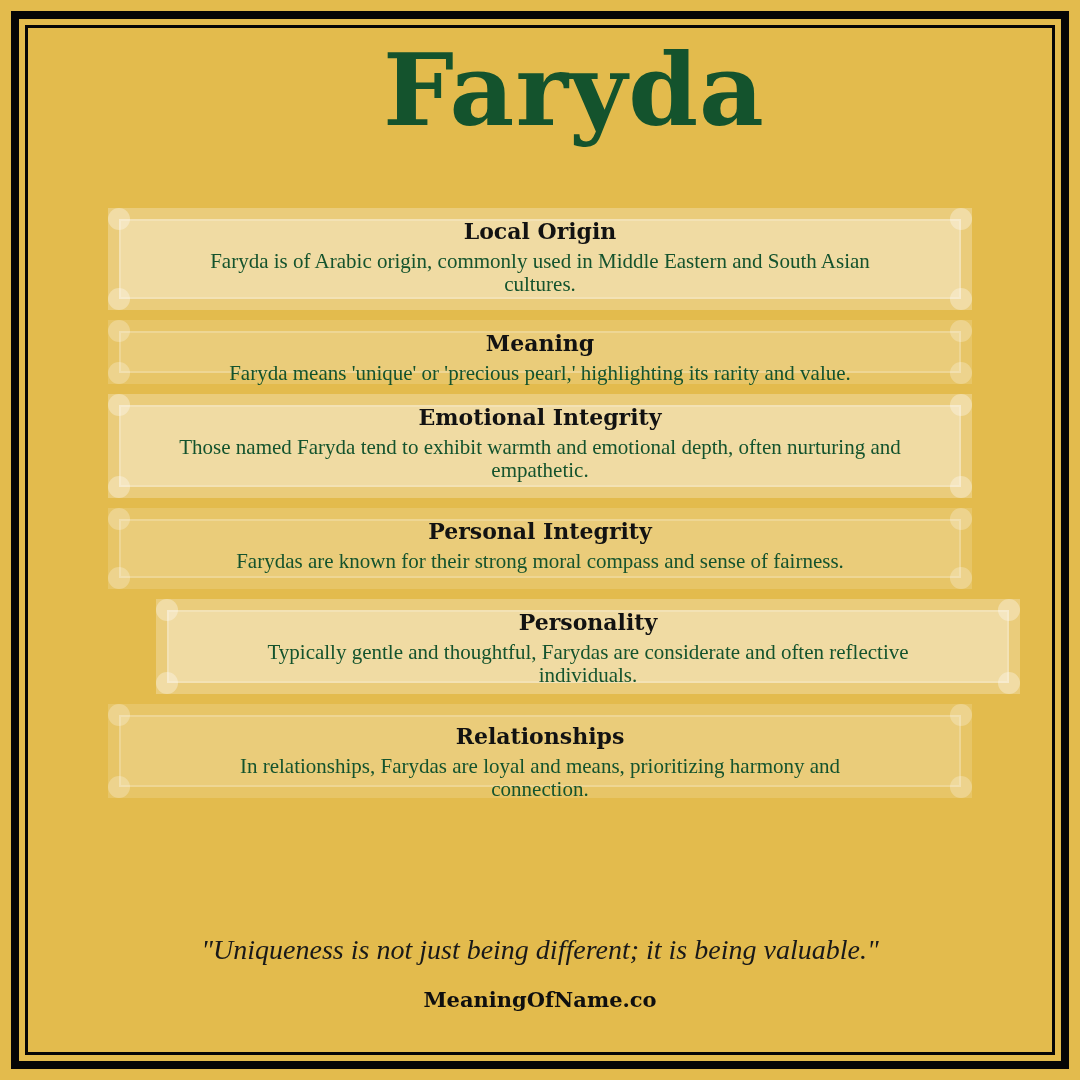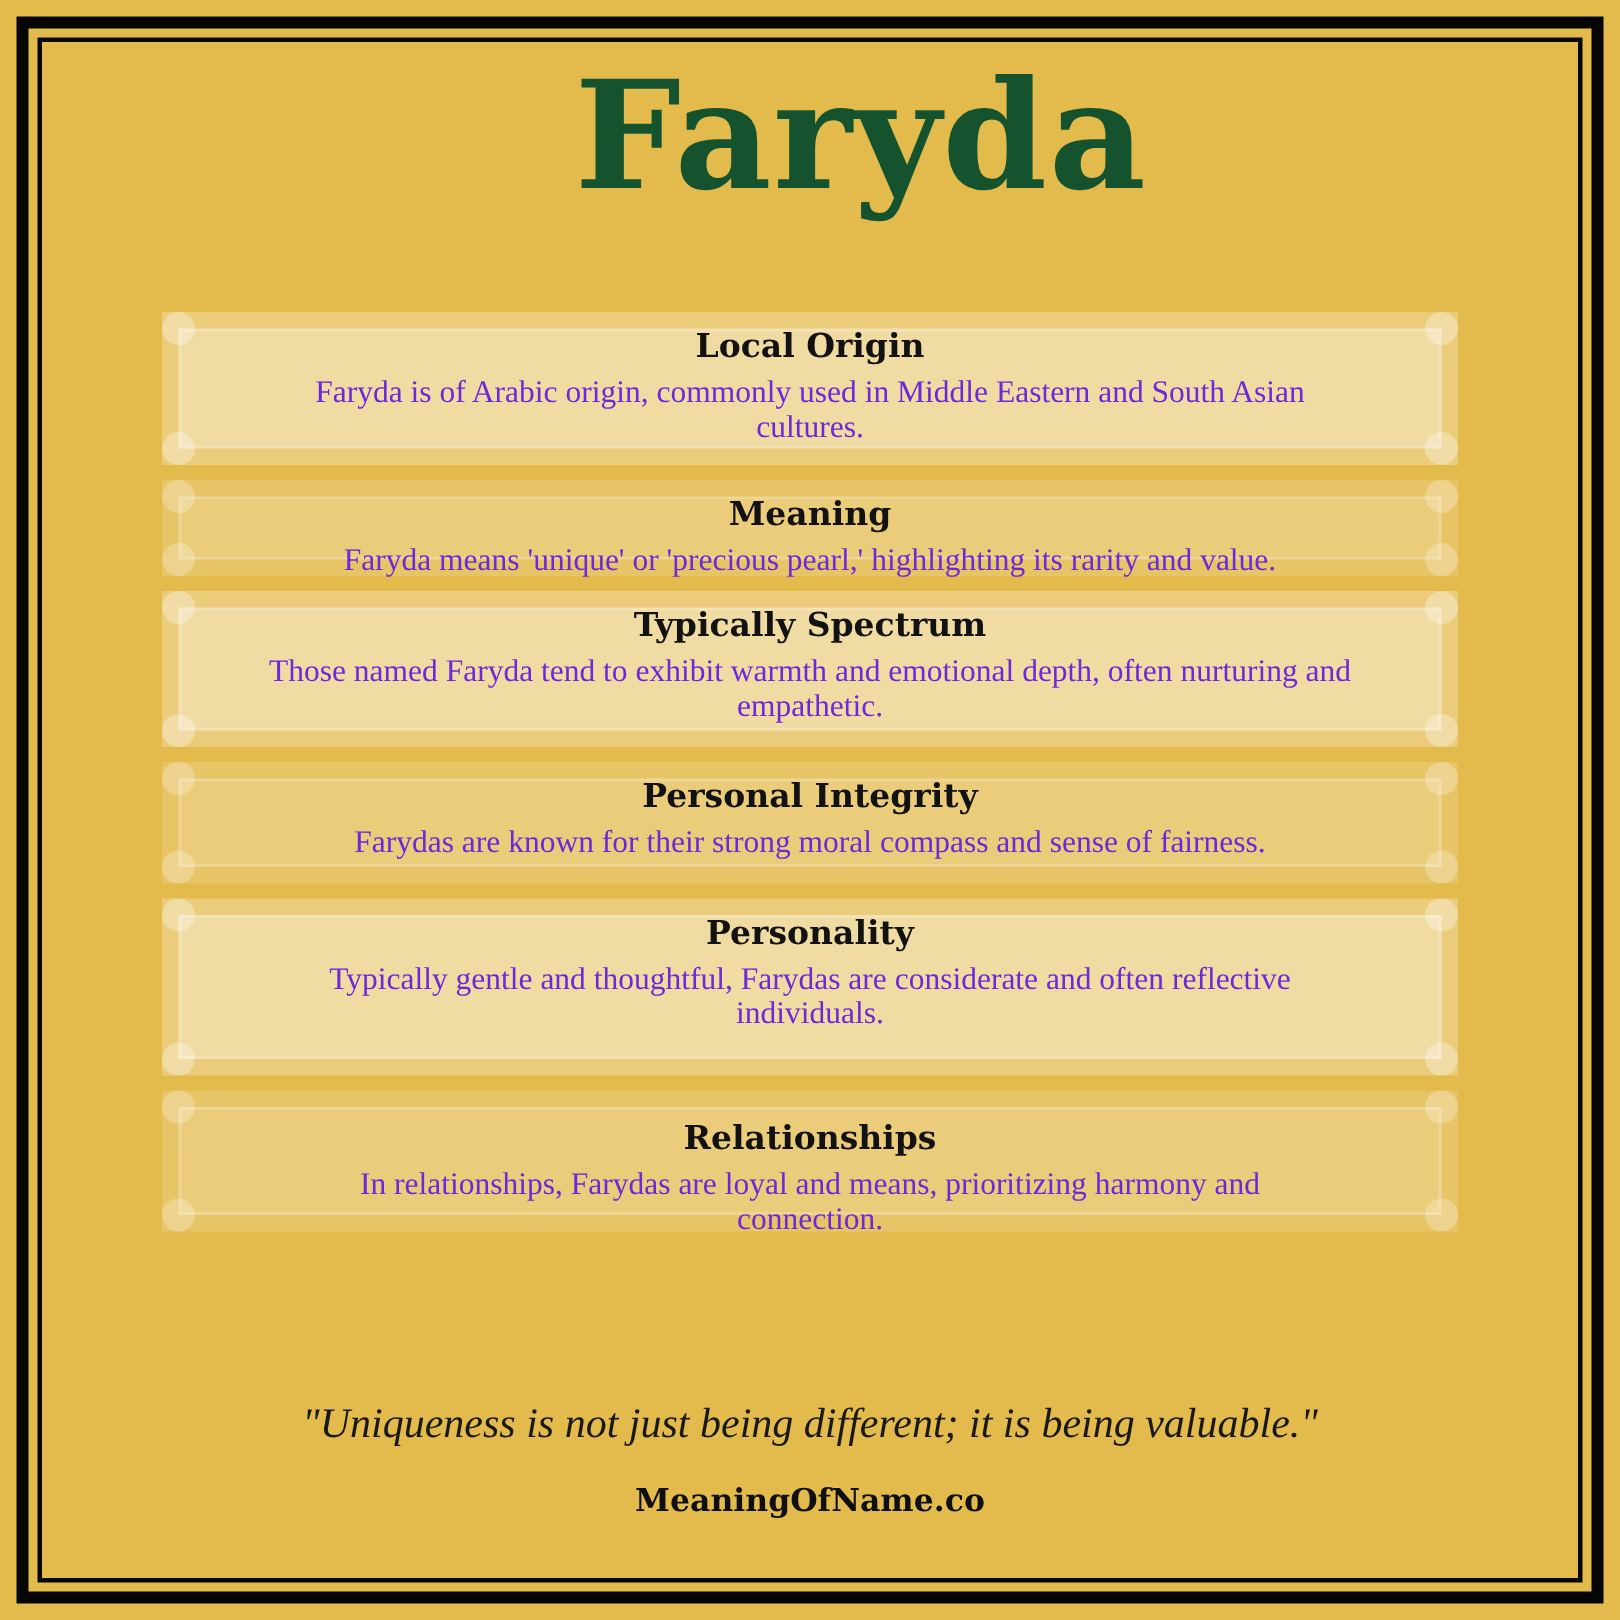--- a/index.html
+++ b/index.html
@@ -68,31 +68,31 @@
   .panel-heading {
     font-family: "DejaVu Serif", serif;
     font-weight: bold;
     font-size: 22px; line-height: 36px;
     color: #121212;
     margin: 0;
   }
   .panel-body {
     font-family: "Liberation Serif", serif;
     font-size: 21px; line-height: 23px;
-    color: #6d28d9;
+    color: #14532d;
     white-space: pre-line;
     margin: 1px 0 0 0;
     max-width: 840px;
   }
   
   .panel.p0 { height: 102px; }
   .panel.p1 { height: 64px; }
   .panel.p2 { height: 104px; }
   .panel.p3 { height: 81px; }
-  .panel.p4 { height: 118px; }
+  .panel.p4 { height: 95px; margin-left: 48px; }
   .panel.p5 { height: 94px; }
   
   .quote {
     position: absolute; top: 933px; left: 0; width: 100%;
     text-align: center;
     font-family: "Liberation Serif", serif;
     font-style: italic;
     font-size: 28px; line-height: 34px;
     color: #191919;
   }
@@ -140,21 +140,21 @@
     </div>
   </div>
 
   <div class="panel p2 bright">
     <div class="panel-inner"></div>
     <div class="dot tl"></div>
     <div class="dot tr"></div>
     <div class="dot bl"></div>
     <div class="dot br"></div>
     <div class="panel-content">
-      <h2 class="panel-heading">Typically Spectrum</h2>
+      <h2 class="panel-heading">Emotional Integrity</h2>
       <p class="panel-body">Those named Faryda tend to exhibit warmth and emotional depth, often nurturing and
 empathetic.</p>
     </div>
   </div>
 
   <div class="panel p3 dim">
     <div class="panel-inner"></div>
     <div class="dot tl"></div>
     <div class="dot tr"></div>
     <div class="dot bl"></div>

